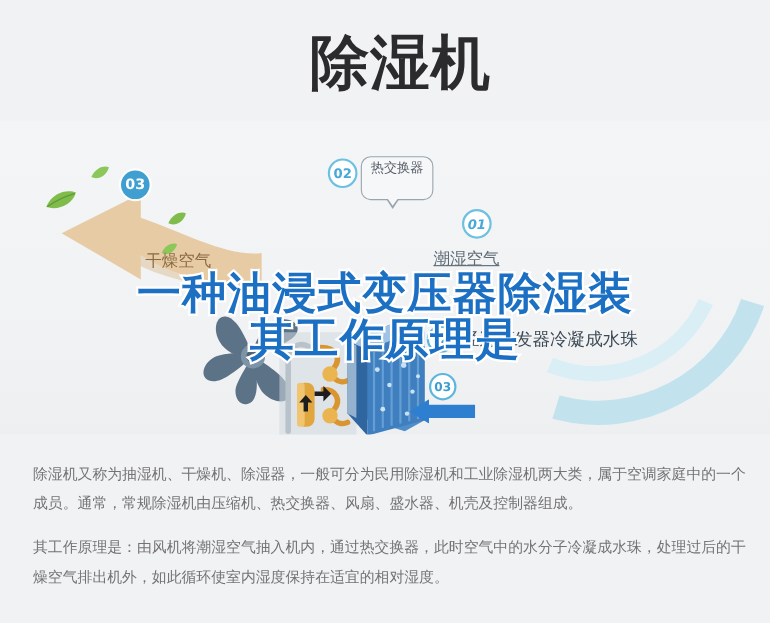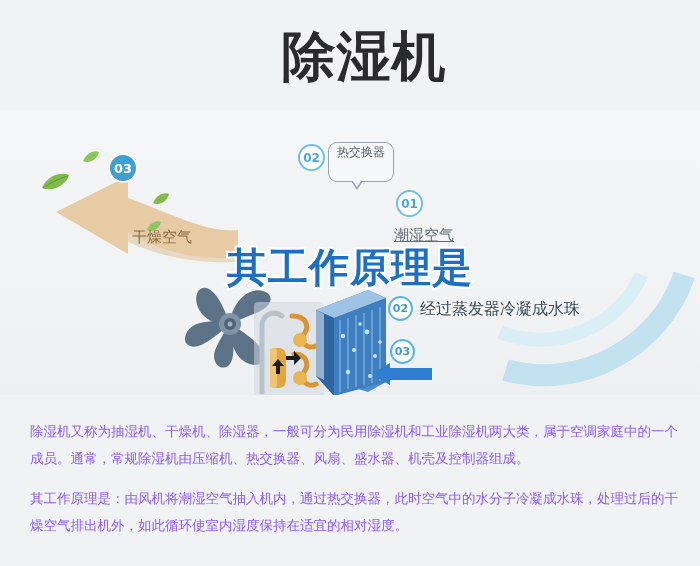--- a/index.html
+++ b/index.html
@@ -84,21 +84,21 @@
     display:flex;align-items:center;justify-content:center;
     font-size:13px;font-weight:bold;letter-spacing:0;
     box-shadow:0 0 0 2px rgba(255,255,255,.85);
   }
   .badge.hollow{
     background:#ffffff;color:#4aa8d8;border:2.5px solid #6cc0e2;
     box-shadow:none;width:23px;height:23px;font-size:12px;
   }
   .badge-03{left:110px;top:45px;}
   .badge-02{left:298px;top:34px;}
-  .badge-01{left:396px;top:80px;}
+  .badge-01{left:420px;top:80px;font-style:italic;}
 
   .bubble{
     position:absolute;left:328px;top:32px;
     padding:3px 8px 22px;
     border:1.6px solid #9aa4ad;border-radius:9px;
     background:#f6f7f9;color:#555d66;
     font-size:12px;line-height:1.1;white-space:nowrap;
   }
   .bubble:after{
     content:"";position:absolute;left:22px;bottom:-9px;
@@ -143,21 +143,21 @@
     paint-order:stroke fill;
     text-shadow:
       0 0 2px #ffffff,
       2px 0 0 #ffffff, -2px 0 0 #ffffff,
       0 2px 0 #ffffff, 0 -2px 0 #ffffff;
   }
 
   
   .body-text{
     position:absolute;left:30px;top:418px;width:648px;
-    font-size:13.5px;color:#8b5cf6;line-height:2.0;
+    font-size:13.5px;color:#737373;line-height:2.0;
     font-family:"DejaVu Sans","Liberation Sans",sans-serif;
     text-align:justify;
   }
   .body-text p{margin:0 0 13px 0;}
   .body-text p:last-child{margin-bottom:12px;}
 </style>
 </head>
 <body>
 
 <div id="page">
@@ -279,20 +279,21 @@
     <div class="step step-02">
       <span class="badge-inline">02</span>
       <span>经过蒸发器冷凝成水珠</span>
     </div>
     <div class="step">
       <span class="badge-inline">03</span>
     </div>
   </div>
 
   <div class="overlay">
+    <div class="overlay-line">一种油浸式变压器除湿装</div>
     <div class="overlay-line">其工作原理是</div>
   </div>
 
   <div class="body-text">
     <p>除湿机又称为抽湿机、干燥机、除湿器，一般可分为民用除湿机和工业除湿机两大类，属于空调家庭中的一个成员。通常，常规除湿机由压缩机、热交换器、风扇、盛水器、机壳及控制器组成。</p>
     <p>其工作原理是：由风机将潮湿空气抽入机内，通过热交换器，此时空气中的水分子冷凝成水珠，处理过后的干燥空气排出机外，如此循环使室内湿度保持在适宜的相对湿度。</p>
   </div>
 
 </div>
 

